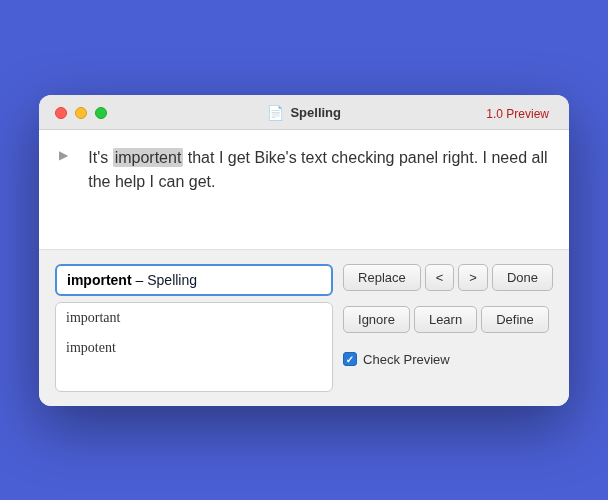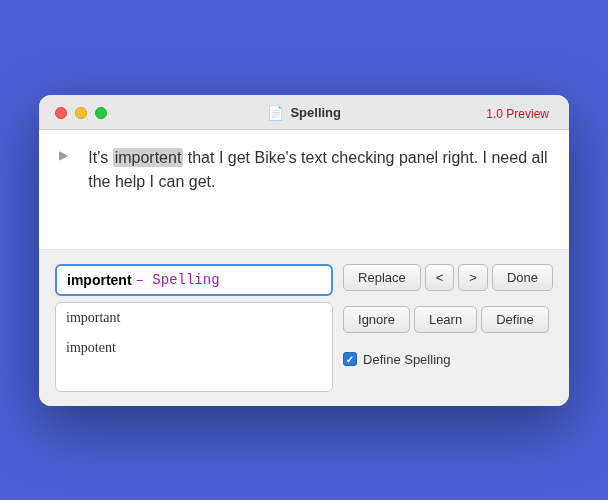--- a/index.html
+++ b/index.html
@@ -143,23 +143,22 @@
       margin-bottom: 6px;
     }
 
     .search-word {
       font-weight: 600;
       color: #000;
       font-size: 14px;
     }
 
     .search-label {
-      color: #a21caf;
-      font-size: 14px;
-      font-family: Liberation Mono, monospace;
+      color: #0f172a;
+      font-size: 14px;
     }
 
     .suggestion-item {
       padding: 7px 10px;
       font-size: 14px;
       color: #333;
       cursor: pointer;
     }
 
     .panel-right {
@@ -303,20 +302,20 @@
           <button class="btn">Ignore</button>
           <button class="btn">Learn</button>
           <button class="btn">Define</button>
         </div>
 
         <div class="checkboxes">
           <div class="checkbox-row">
             <div class="checkbox-box checked">
               <span class="checkbox-check">✓</span>
             </div>
-            <span class="checkbox-label">Define Spelling</span>
+            <span class="checkbox-label">Check Preview</span>
           </div>
         </div>
       </div>
 
     </div>
   </div>
 </div>
 
 </body></html>

